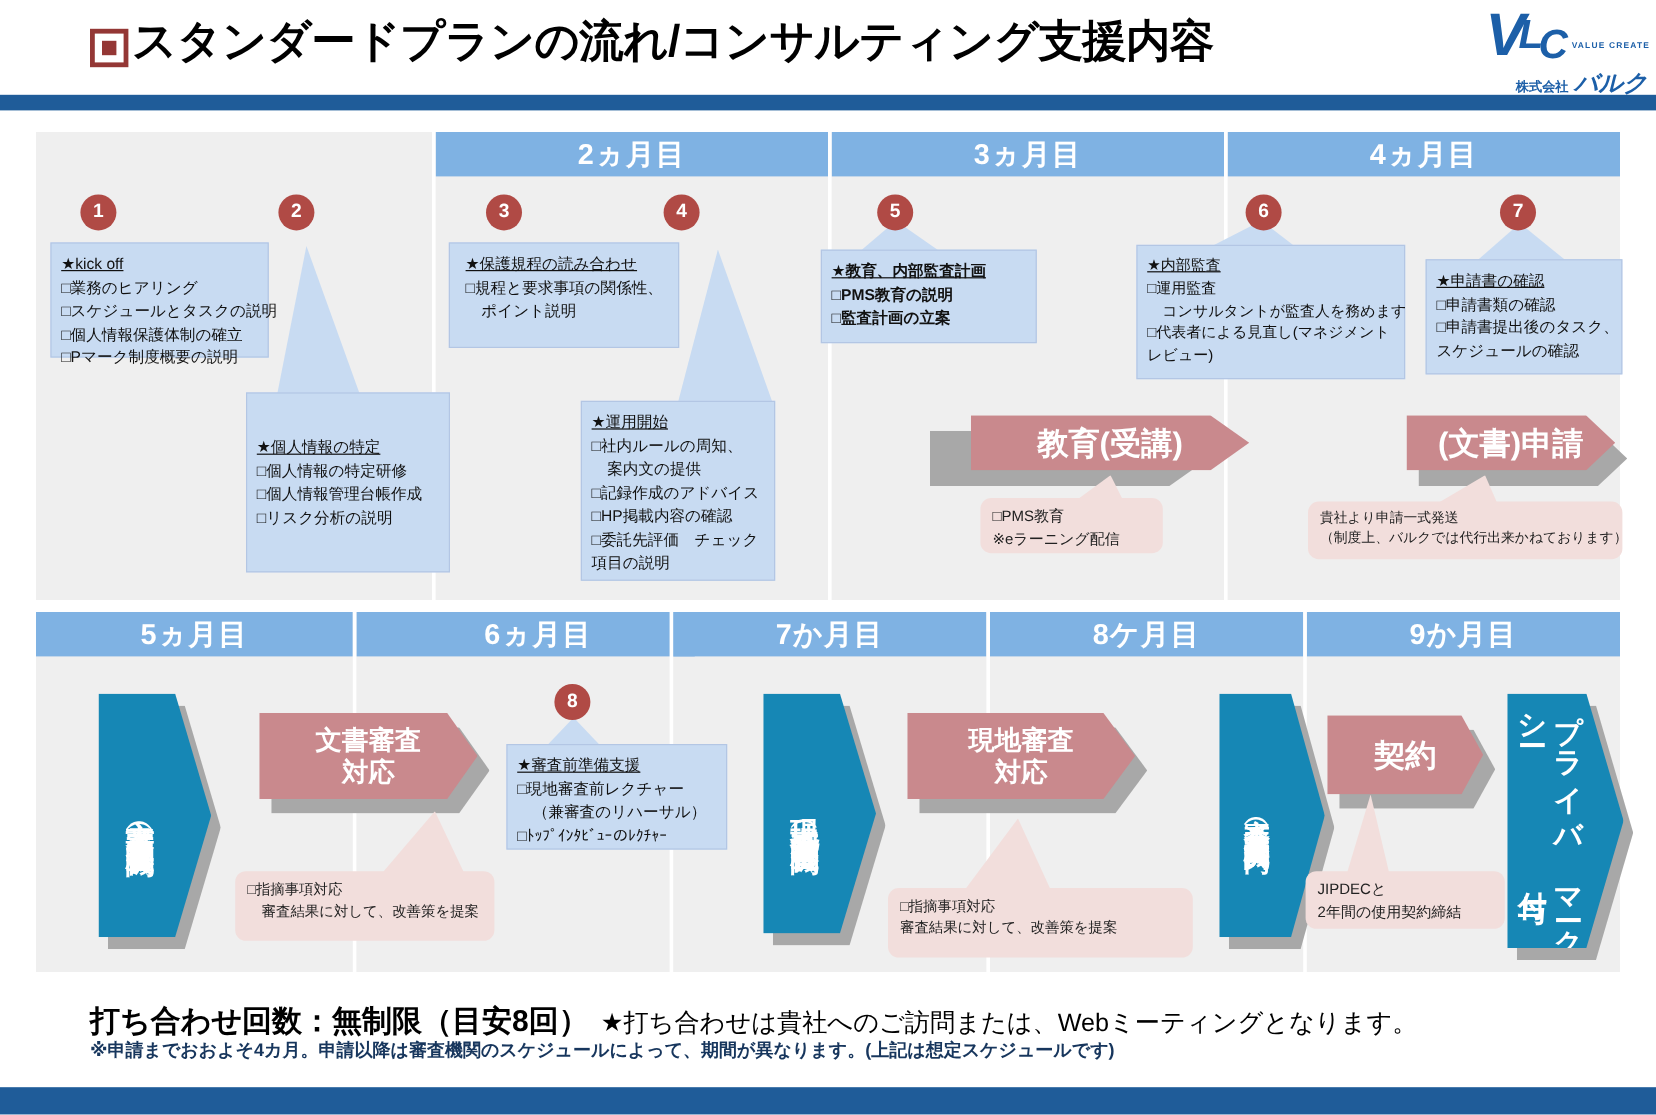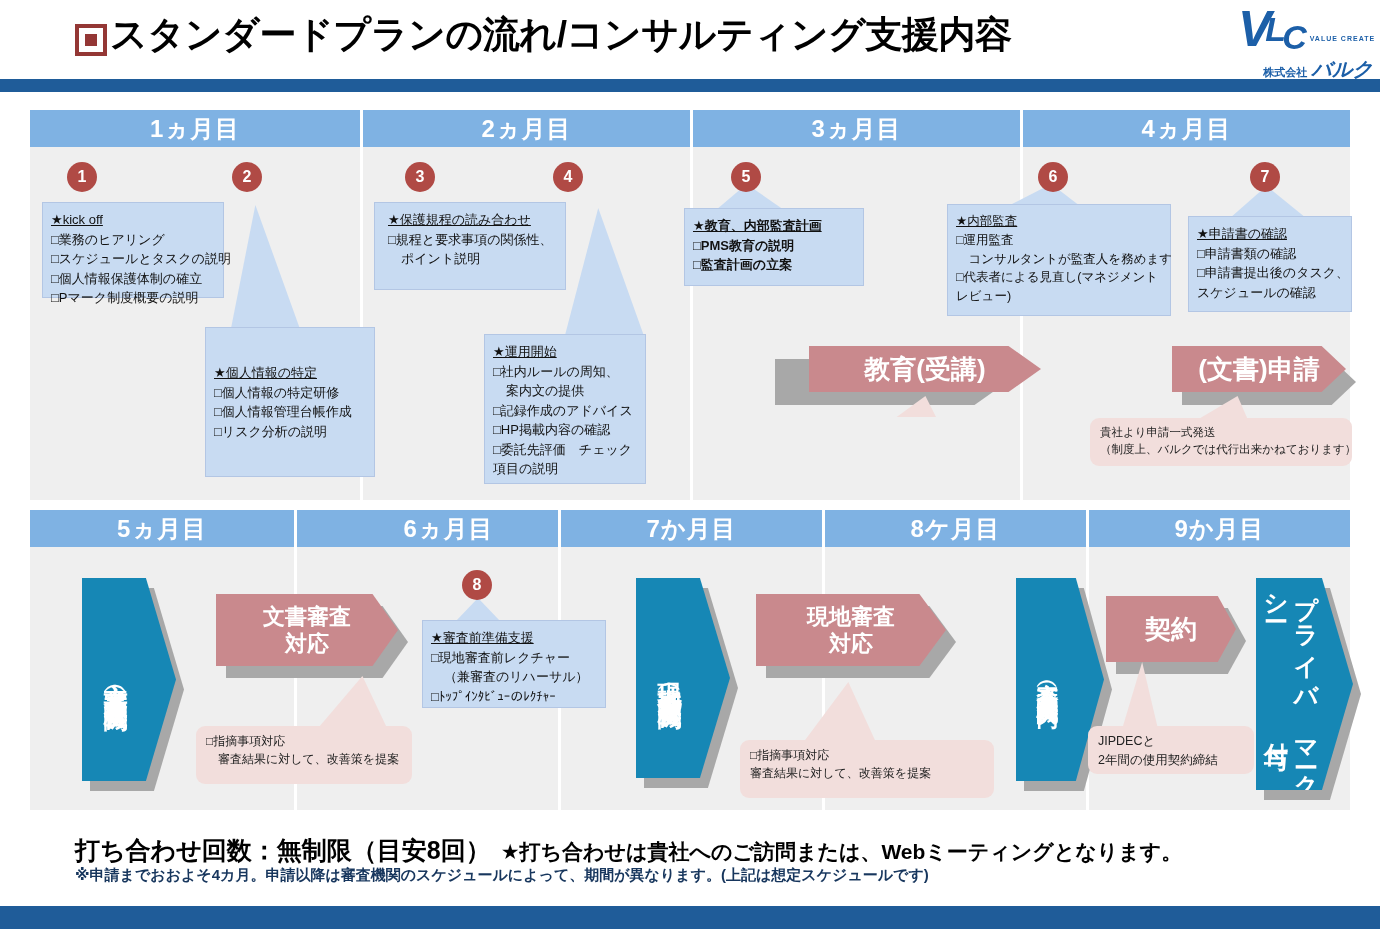--- a/index.html
+++ b/index.html
@@ -44,21 +44,21 @@
   .teal-arrow{position:absolute;background:#1687B5;color:#fff;z-index:3;
               clip-path:polygon(0 0,68% 0,100% 50%,68% 100%,0 100%);}
   .ta-shadow{position:absolute;background:#A8A8A8;z-index:2;clip-path:polygon(0 0,68% 0,100% 50%,68% 100%,0 100%);}
   .vtxt{position:absolute;left:0;top:0;width:72%;height:100%;display:flex;align-items:center;justify-content:center;
         writing-mode:vertical-rl;font-size:24px;font-weight:700;letter-spacing:3px;line-height:1.25;}
   .arrow-label-lg{font-size:26px;line-height:1.1;}
   .arrow-label-md{font-size:22px;line-height:1.25;}
   
   .footer-main{position:absolute;left:75px;top:834px;white-space:nowrap;color:#000;}
   .footer-main .f-big{font-size:25px;font-weight:800;}
-  .footer-main .f-sub{font-size:21px;font-weight:700;margin-left:10px;}
+  .footer-main .f-sub{font-size:21px;font-weight:400;margin-left:10px;}
   .footer-note{position:absolute;left:75px;top:866px;font-size:15px;font-weight:700;color:#17365D;white-space:nowrap;}
 </style>
 </head>
 <body>
 
 <div class="page">
 
   <span class="bullet">
       <span class="bullet-inner"></span>
     </span>
@@ -73,21 +73,20 @@
     </div>
     <div class="logo-company">
       <span class="logo-prefix">株式会社</span>
       <span class="logo-name">バルク</span>
     </div>
   </div>
 
   <div class="top-bar"></div>
 
   <div class="panel p1">
-    <div class="month-hdr" style="left:0;width:330px;">1ヵ月目</div>
     <div class="month-hdr" style="left:333px;width:327px;">2ヵ月目</div>
     <div class="month-hdr" style="left:663px;width:327px;">3ヵ月目</div>
     <div class="month-hdr" style="left:993px;width:327px;">4ヵ月目</div>
     <div class="sep" style="left:330px;height:390px;"></div>
     <div class="sep" style="left:660px;height:390px;"></div>
     <div class="sep" style="left:990px;height:390px;"></div>
 
     <div class="circle" style="left:37px;top:52px;">1</div>
     <div class="circle" style="left:202px;top:52px;">2</div>
     <div class="circle" style="left:375px;top:52px;">3</div>
@@ -160,20 +159,26 @@
           <div>□申請書提出後のタスク、</div>
           <div>スケジュールの確認</div>
         </div>
     </div>
 
     <div class="pa-shadow" style="left:745px;top:249px;width:232px;height:46px;"></div>
     <div class="pink-arrow arrow-label-lg" style="left:779px;top:236px;width:232px;height:46px;">
       <div>教育(受講)</div>
     </div>
     <div class="pink-wedge" style="left:858px;top:286px;width:48px;height:21px;clip-path:polygon(78% 0,100% 100%,18% 100%);"></div>
+    <div class="pink-note" style="left:787px;top:305px;width:152px;height:46px;">
+      <div>
+          <div>□PMS教育</div>
+          <div>※eラーニング配信</div>
+        </div>
+    </div>
 
     <div class="pa-shadow" style="left:1152px;top:249px;width:174px;height:46px;"></div>
     <div class="pink-arrow arrow-label-lg" style="left:1142px;top:236px;width:174px;height:46px;">
       <div>(文書)申請</div>
     </div>
     <div class="pink-wedge" style="left:1160px;top:286px;width:58px;height:24px;clip-path:polygon(82% 0,100% 100%,12% 100%);"></div>
     <div class="pink-note" style="left:1060px;top:308px;width:262px;height:48px;font-size:11.5px;">
       <div>
           <div>貴社より申請一式発送</div>
           <div>（制度上、バルクでは代行出来かねております）</div>

